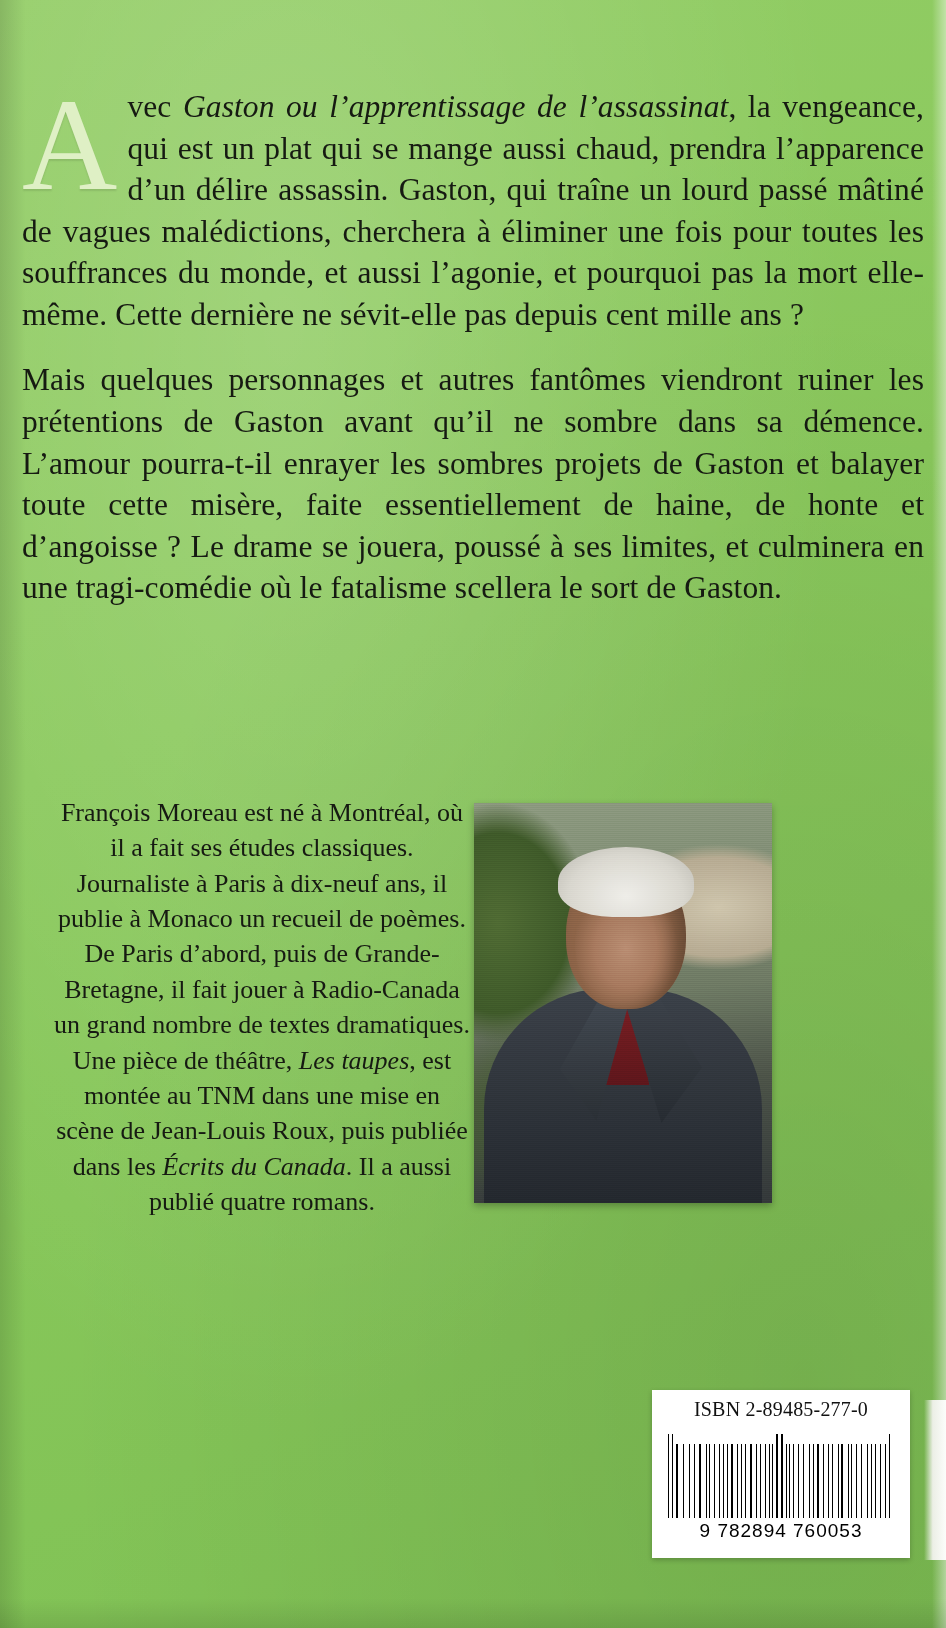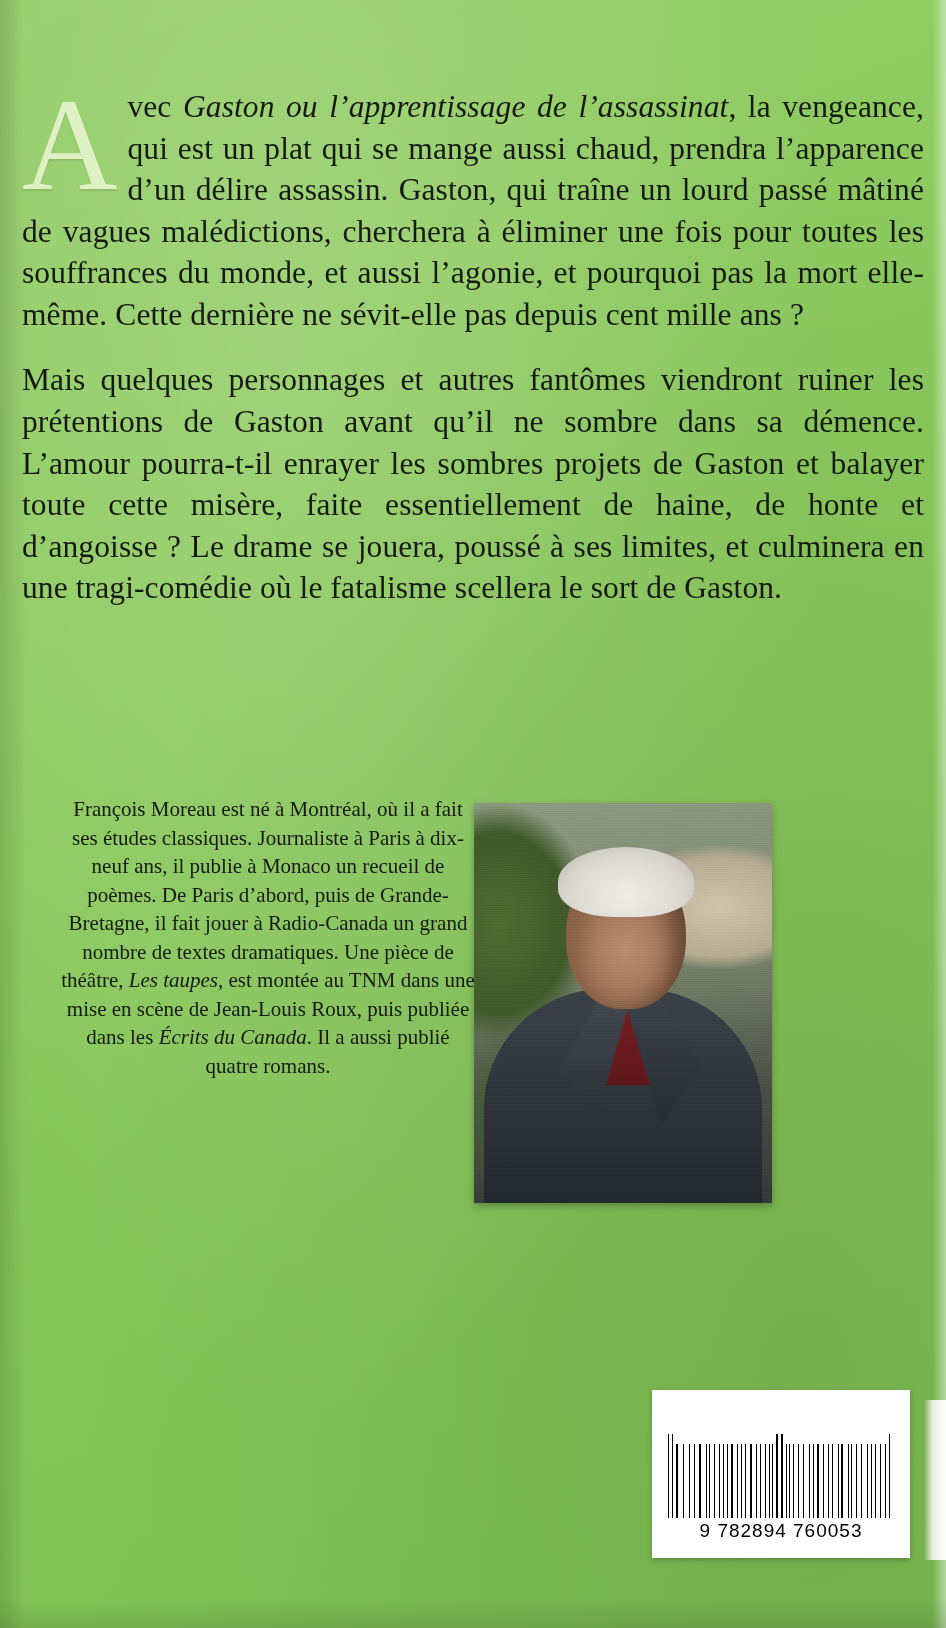--- a/index.html
+++ b/index.html
@@ -75,24 +75,24 @@
 
   
   .lower {
     position: absolute;
     left: 22px;
     top: 795px;
     width: 902px;
   }
   .bio {
     position: absolute;
-    left: 36px;
+    left: 30px;
     top: 0;
     width: 420px;
-    font-size: 21px;
+    font-size: 26px;
     line-height: 1.36;
     text-align: center;
     color: #161a12;
   }
   .bio p { margin: 0; }
 
   .photo-frame {
     position: absolute;
     left: 452px;
     top: 8px;
@@ -252,20 +252,21 @@
         <div class="lapel-r"></div>
         <div class="head"></div>
         <div class="hair"></div>
       </div>
       <div class="photo-grain"></div>
     </div>
 
   </div>
 
   <div class="isbn-block">
+    <div class="isbn-text">ISBN 2-89485-277-0</div>
     <div class="barcode" id="barcode">
         <i style="width: 1px; height: 100%; margin-right: 1px; background: rgb(0, 0, 0);"></i>
         <i style="width: 2px; height: 100%; margin-right: 1px; background: transparent;"></i>
         <i style="width: 1px; height: 100%; margin-right: 2px; background: rgb(0, 0, 0);"></i>
         <i style="width: 2px; height: 88%; margin-right: 1px; background: transparent;"></i>
         <i style="width: 3px; height: 88%; margin-right: 2px; background: rgb(0, 0, 0);"></i>
         <i style="width: 3px; height: 88%; margin-right: 2px; background: transparent;"></i>
         <i style="width: 1px; height: 88%; margin-right: 2px; background: rgb(0, 0, 0);"></i>
         <i style="width: 3px; height: 88%; margin-right: 2px; background: transparent;"></i>
         <i style="width: 1px; height: 88%; margin-right: 1px; background: rgb(0, 0, 0);"></i>

